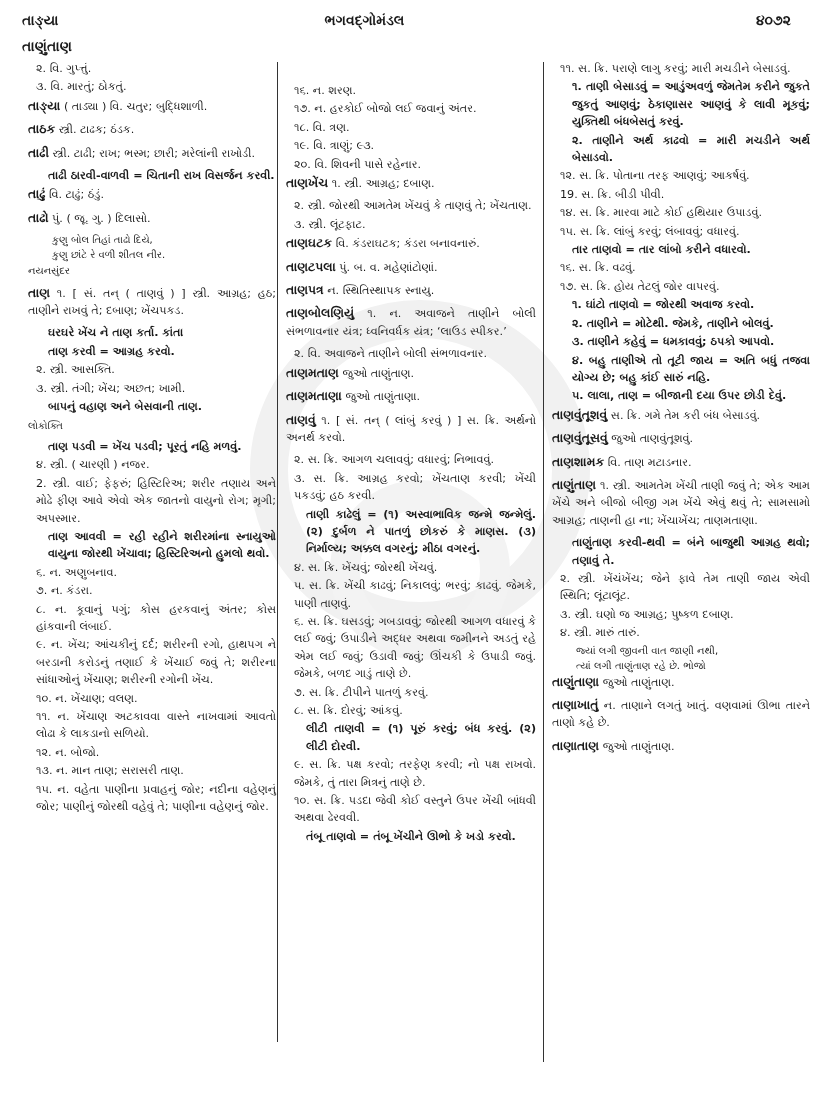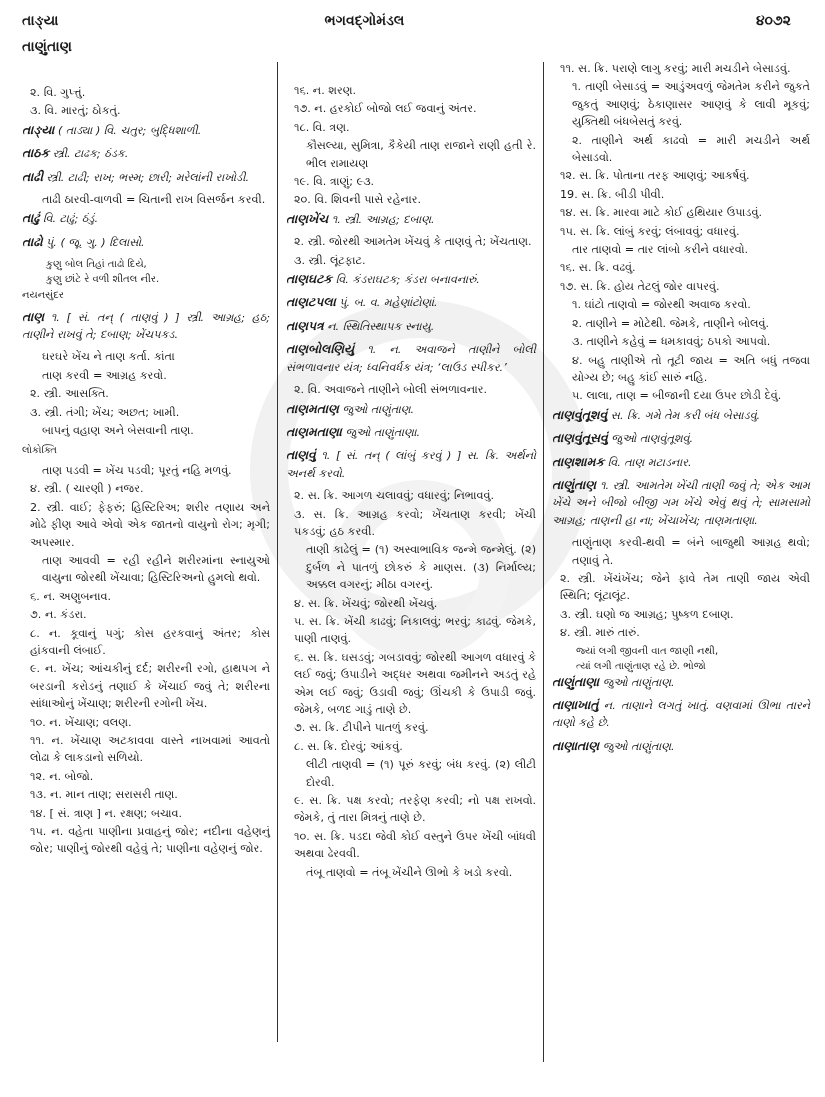--- a/index.html
+++ b/index.html
@@ -9,29 +9,29 @@
                border-radius:50%; border:38px solid #f1f1f1; box-sizing:border-box; z-index:0; }
   .watermark2 { position:absolute; left:330px; top:480px; width:180px; height:180px;
                 border-radius:50%; border:30px solid #f3f3f3; box-sizing:border-box; z-index:0; }
   .header { position:absolute; top:12px; left:0; width:825px; height:22px; z-index:1; }
   .h-left { position:absolute; left:22px; top:0; font-weight:bold; font-size:14px; }
   .h-center { position:absolute; left:0; width:729px; text-align:center; top:0; font-weight:bold; font-size:14px; }
   .h-right { position:absolute; right:34px; top:0; font-weight:bold; font-size:14px; }
   .h-left2 { position:absolute; left:22px; top:38px; font-weight:bold; font-size:14px; z-index:1; }
   .columns { position:absolute; top:60px; left:0; width:825px; height:1030px; z-index:1; }
   .col { position:absolute; top:0; font-size:11.2px; line-height:17.4px; }
-  .col1 { left:22px; width:248px;margin-top:24px; }
+  .col1 { left:28px; width:248px; }
   .col2 { left:286px; width:250px;margin-top:22px; }
   .col3 { left:552px; width:258px; }
   .divider { position:absolute; top:62px; width:1px; background:#333; }
   .d1 { left:277px; height:980px; }
   .d2 { left:543px; height:1000px; }
-  .entry { margin:0 0 5px 0; text-align:justify;font-style:italic; }
+  .entry { margin:0 0 5px 0; text-align:justify; }
   .sense { padding-left:8px; margin:0 0 1px 0; text-indent:0; text-align:justify; }
-  .ex { padding-left:20px; margin:0 0 1px 0; text-align:justify; }
+  .ex { padding-left:20px; margin:0 0 1px 0; text-align:justify;font-weight:bold; }
   .verse { padding-left:24px; margin:0; font-size:10px; line-height:15px; }
   .cite { text-align:left; font-size:10px; margin:0 0 4px 0; }
   .hw { font-weight:bold; font-size:12.4px; }
 </style>
 </head>
 <body>
 
 <div class="watermark"></div>
 <div class="watermark2"></div>
 
@@ -70,28 +70,26 @@
       <div class="sense">2. સ્ત્રી. વાઈ; ફેફરું; હિસ્ટિરિઅ; શરીર તણાય અને મોઢે ફીણ આવે એવો એક જાતનો વાયુનો રોગ; મૃગી; અપસ્માર.</div>
       <div class="ex">તાણ આવવી = રહી રહીને શરીરમાંના સ્નાયુઓ વાયુના જોરથી ખેંચાવા; હિસ્ટિરિઅનો હુમલો થવો.</div>
       <div class="sense">૬. ન. અણુબનાવ.</div>
       <div class="sense">૭. ન. કંડરા.</div>
       <div class="sense">૮. ન. કૂવાનું પગું; કોસ હરકવાનું અંતર; કોસ હાંકવાની લંબાઈ.</div>
       <div class="sense">૯. ન. ખેંચ; આંચકીનું દર્દ; શરીરની રગો, હાથપગ ને બરડાની કરોડનું તણાઈ કે ખેંચાઈ જવું તે; શરીરના સાંધાઓનું ખેંચાણ; શરીરની રગોની ખેંચ.</div>
       <div class="sense">૧૦. ન. ખેંચાણ; વલણ.</div>
       <div class="sense">૧૧. ન. ખેંચાણ અટકાવવા વાસ્તે નાખવામાં આવતો લોઢા કે લાકડાનો સળિયો.</div>
       <div class="sense">૧૨. ન. બોજો.</div>
       <div class="sense">૧૩. ન. માન તાણ; સરાસરી તાણ.</div>
-      <div class="sense">૧૪. [ સં. ત્રાણ ] ન. રક્ષણ; બચાવ.</div>
       <div class="sense">૧૫. ન. વહેતા પાણીના પ્રવાહનું જોર; નદીના વહેણનું જોર; પાણીનું જોરથી વહેવું તે; પાણીના વહેણનું જોર.</div>
     </div>
   <div class="col col2" id="col1">
       <div class="sense">૧૬. ન. શરણ.</div>
       <div class="sense">૧૭. ન. હરકોઈ બોજો લઈ જવાનું અંતર.</div>
       <div class="sense">૧૮. વિ. ત્રણ.</div>
-      <div class="ex">કૌસલ્યા, સુમિત્રા, કૈકેયી તાણ રાજાને રાણી હતી રે.          ભીલ રામાયણ</div>
       <div class="sense">૧૯. વિ. ત્રાણું; ૯૩.</div>
       <div class="sense">૨૦. વિ. શિવની પાસે રહેનાર.</div>
       <div class="entry"><span class="hw">તાણખેંચ</span><span> ૧. સ્ત્રી. આગ્રહ; દબાણ.</span></div>
       <div class="sense">૨. સ્ત્રી. જોરથી આમતેમ ખેંચવું કે તાણવું તે; ખેંચતાણ.</div>
       <div class="sense">૩. સ્ત્રી. લૂંટફાટ.</div>
       <div class="entry"><span class="hw">તાણઘટક</span><span> વિ. કંડરાઘટક; કંડરા બનાવનારું.</span></div>
       <div class="entry"><span class="hw">તાણટપલા</span><span> પું. બ. વ. મહેણાંટોણાં.</span></div>
       <div class="entry"><span class="hw">તાણપત્ર</span><span> ન. સ્થિતિસ્થાપક સ્નાયુ.</span></div>
       <div class="entry"><span class="hw">તાણબોલણિયું</span><span> ૧. ન. અવાજને તાણીને બોલી સંભળાવનાર યંત્ર; ધ્વનિવર્ધક યંત્ર; ‘લાઉડ સ્પીકર.’</span></div>
       <div class="sense">૨. વિ. અવાજને તાણીને બોલી સંભળાવનાર.</div>

